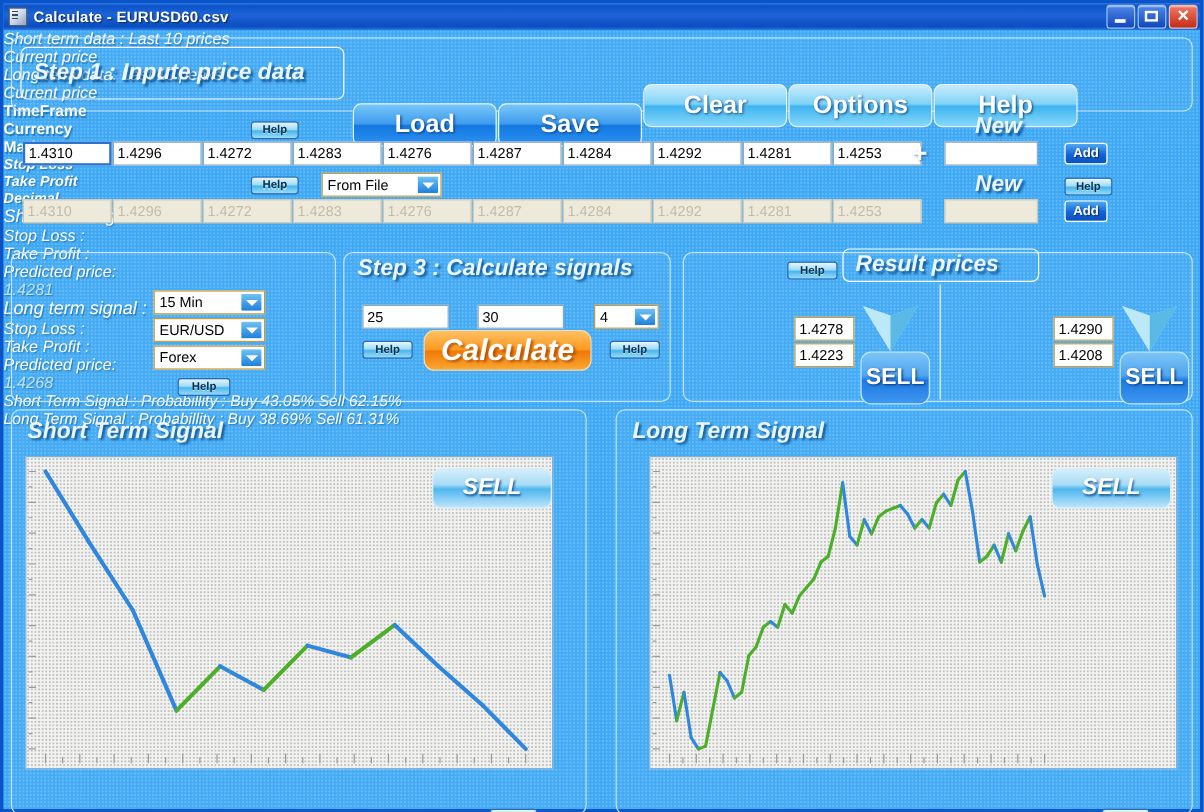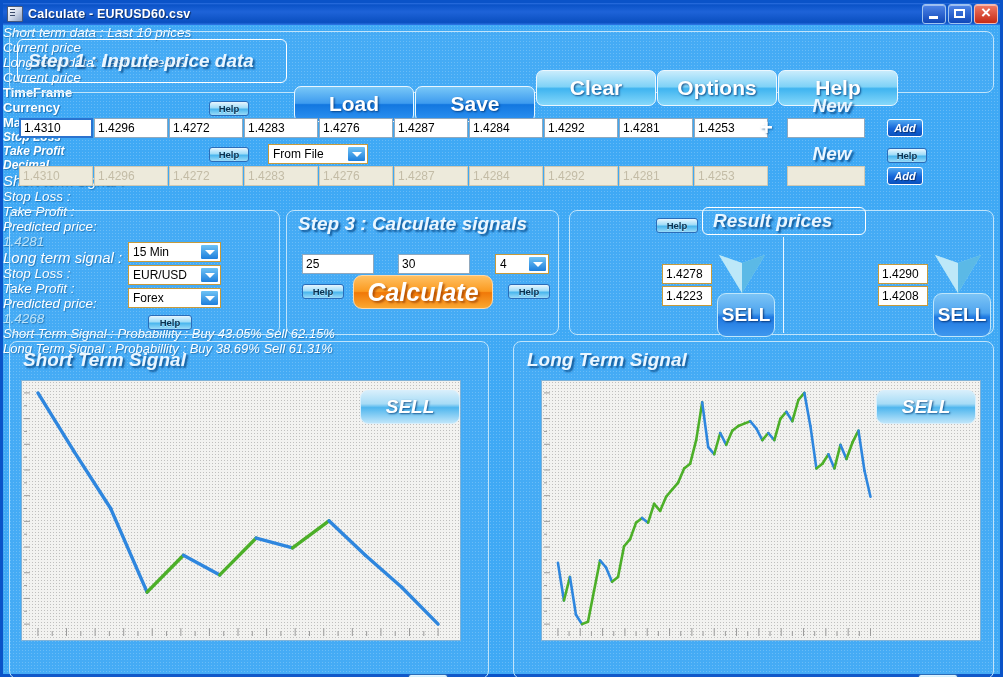--- a/index.html
+++ b/index.html
@@ -76,21 +76,21 @@
   .combo{position:absolute;height:20px;box-sizing:border-box;background:#fff;
       border:1px solid #C79A3A;color:#000;font-size:12px;line-height:18px;padding:0 22px 0 4px;
       white-space:nowrap;overflow:hidden;cursor:pointer;}
   .combo .arw{position:absolute;right:1px;top:1px;width:19px;height:16px;border-radius:2px;
       background:linear-gradient(180deg,#6FC3F5,#1E7FDC);border:1px solid #fff;box-sizing:border-box;}
   .combo .arw:after{content:"";position:absolute;left:4px;top:5px;
       border-left:5px solid transparent;border-right:5px solid transparent;border-top:5px solid #fff;}
 
   .addbtn{position:absolute;width:36px;height:18px;border-radius:3px;border:1px solid #fff;
       box-sizing:border-box;background:linear-gradient(180deg,#4FA8F2 0%,#1464D8 55%,#0B51BD 100%);
-      color:#fff;font-size:11px;font-style:italic;font-weight:bold;text-align:center;line-height:16px;
+      color:#fff;font-size:11px;font-weight:bold;text-align:center;line-height:16px;
       cursor:pointer;text-shadow:1px 1px 1px rgba(0,30,80,.7);}
 
   .plus{position:absolute;color:#fff;font-size:22px;font-weight:bold;line-height:1;
       text-shadow:1px 1px 2px rgba(0,60,120,.6);}
 
   
   .calcbtn{position:absolute;border-radius:9px;border:1px solid #FFD9A8;box-sizing:border-box;
       background:linear-gradient(180deg,#FFC061 0%,#FB9A20 48%,#F07808 52%,#FBA830 100%);
       color:#fff;font-size:25px;font-weight:bold;font-style:italic;
       display:flex;align-items:center;justify-content:center;

